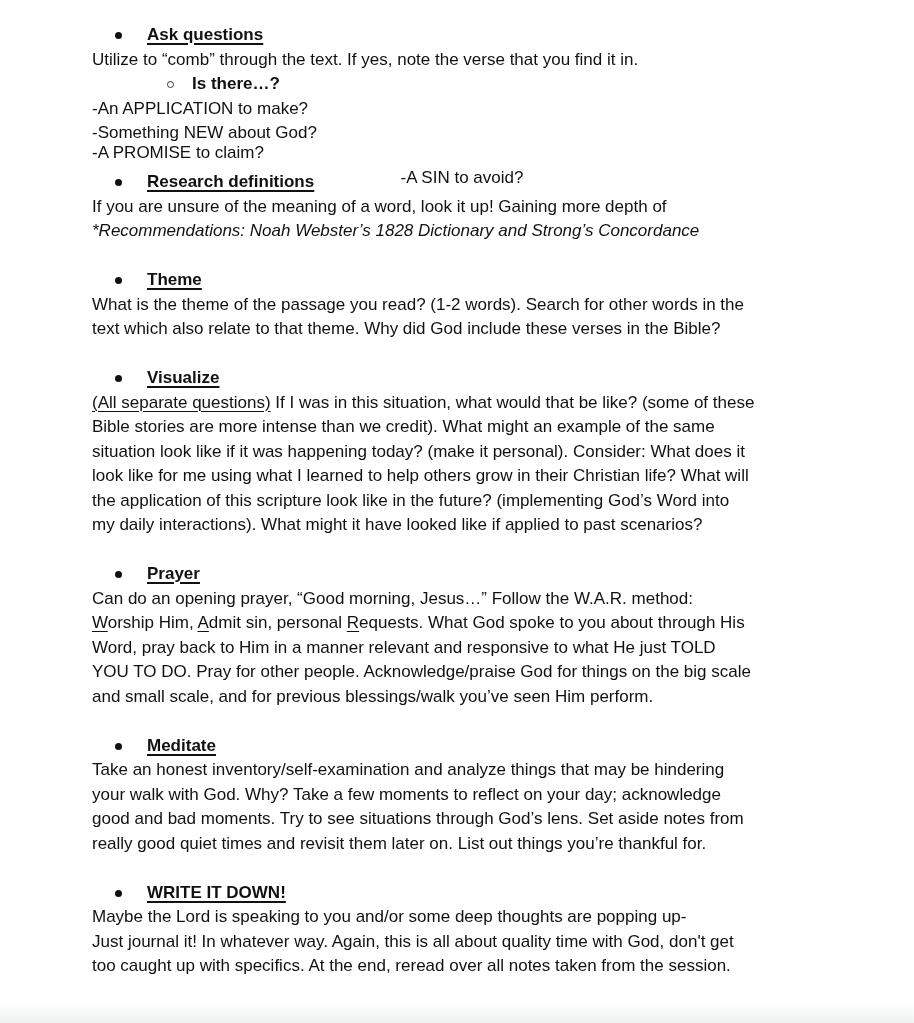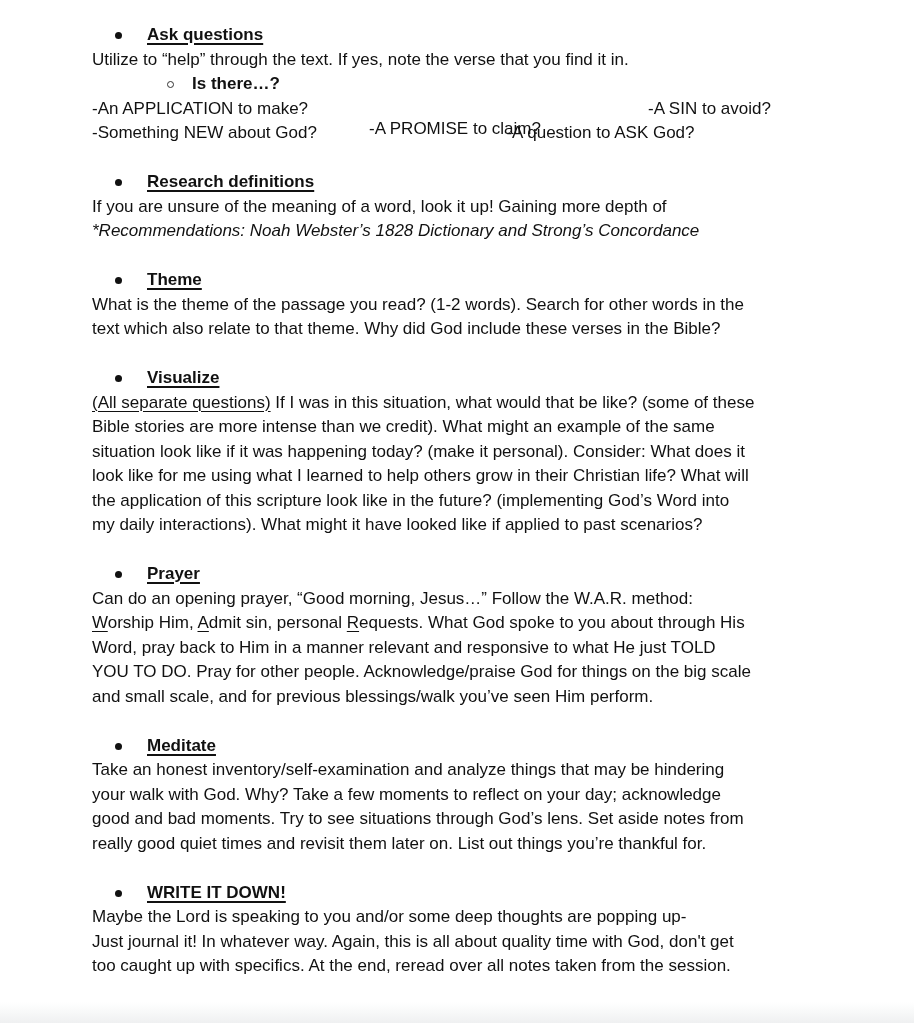--- a/index.html
+++ b/index.html
@@ -49,21 +49,21 @@
     position: absolute;
     left: 75px;
     top: 9px;
     width: 7px;
     height: 7px;
     box-sizing: border-box;
     border: 1.4px solid #333333;
     border-radius: 50%;
     background: transparent;
   }
-  .cols { display: flex; height: 24.5px; white-space: pre; }
+  .cols { display: flex; height: 24.5px; white-space: pre; flex-direction: column; }
   .c1 { width: 277px; }
   .c2 { width: 218px; margin-top: 20px; }
   .c3 { flex: 1; text-align: center; }
   .note { font-style: italic; }
   .u {
     text-decoration: underline;
     text-decoration-thickness: 1.4px;
     text-underline-offset: 2.5px;
   }
   .gap { height: 24.5px; }
@@ -76,24 +76,24 @@
     background: linear-gradient(180deg, #ffffff 0%, #f8f9f9 45%, #eff0f1 100%);
   }
 </style>
 </head>
 <body>
 
 <div class="doc">
 
   <section>
     <div class="h"><span class="bullet"></span><span class="htext">Ask questions</span></div>
-    <div class="line">Utilize to “help” through the text. If yes, note the verse that you find it in.</div>
+    <div class="line">Utilize to “comb” through the text. If yes, note the verse that you find it in.</div>
     <div class="h sub"><span class="ring"></span><span class="htext">Is there…?</span></div>
     <div class="cols"><span class="c1">-An APPLICATION to make?</span><span class="c2">-A PROMISE to claim?</span><span class="c3">-A SIN to avoid?</span></div>
-    <div class="cols"><span class="c1">-Something NEW about God?</span><span class="c3">-A question to ASK God?</span></div>
+    <div class="cols"><span class="c1">-Something NEW about God?</span></div>
   </section>
   <div class="gap"></div>
 
   <section>
     <div class="h"><span class="bullet"></span><span class="htext">Research definitions</span></div>
     <div class="line">If you are unsure of the meaning of a word, look it up! Gaining more depth of</div>
     <div class="line note">*Recommendations: Noah Webster’s 1828 Dictionary and Strong’s Concordance</div>
   </section>
   <div class="gap"></div>
 

